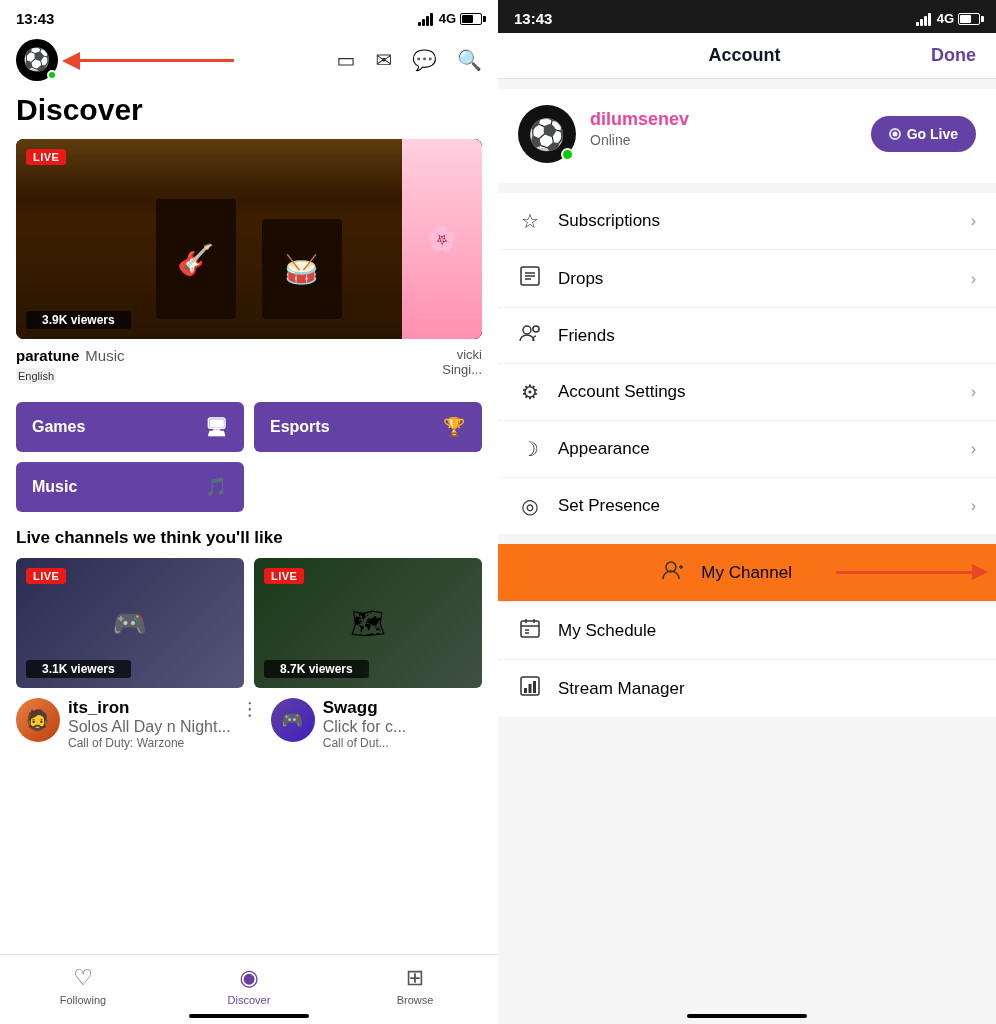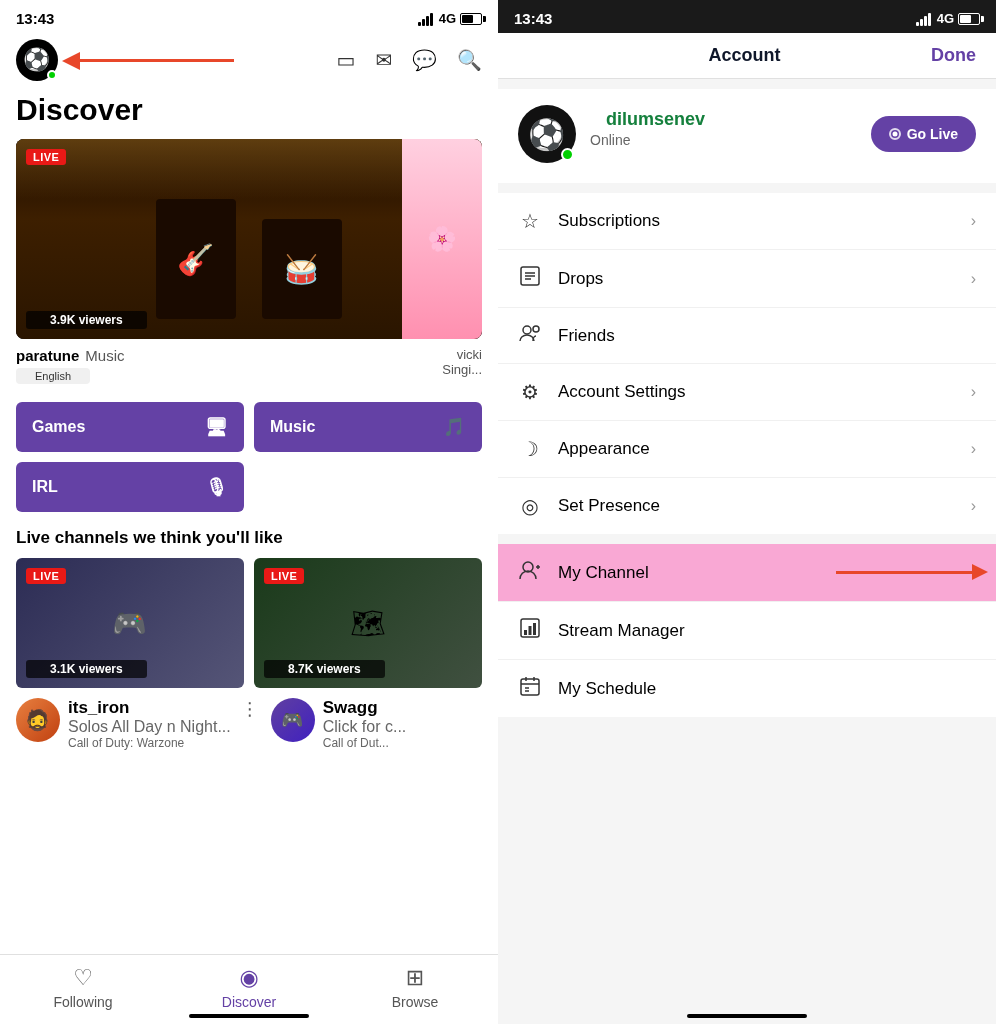--- a/index.html
+++ b/index.html
@@ -174,21 +174,21 @@
     }
 
     .viewer-count {
       position: absolute;
       bottom: 10px;
       left: 10px;
       background: rgba(0,0,0,0.7);
       color: #fff;
       font-size: 12px;
       font-weight: 600;
-      padding: 2px 24px;
+      padding: 2px 16px;
       border-radius: 3px;
     }
 
     .viewer-count-right {
       position: absolute;
       bottom: 10px;
       right: 0;
       background: rgba(0,0,0,0.7);
       color: #fff;
       font-size: 12px;
@@ -219,21 +219,21 @@
       gap: 40px;
     }
 
     .channel-name-row { display: flex; align-items: center; gap: 6px; }
     .channel-name { font-size: 15px; font-weight: 700; color: #000; }
     .channel-game { font-size: 15px; color: #555; }
     .channel-lang-badge {
       background: #f0f0f0;
       border-radius: 4px;
       font-size: 11px;
-      padding: 2px 19px;
+      padding: 2px 2px;
       color: #333;
       font-weight: 500;
       display: inline-block;
       margin-top: 4px;
     }
     .channel-right { text-align: right; color: #555; font-size: 13px; }
 
     
     .category-grid {
       display: grid;
@@ -363,21 +363,21 @@
       flex: 1;
       display: flex;
       flex-direction: column;
       align-items: center;
       gap: 3px;
       cursor: pointer;
     }
 
     .tab-icon { font-size: 22px; color: #555; }
     .tab-icon.active { color: #6441a5; }
-    .tab-label { font-size: 14px; color: #555; }
+    .tab-label { font-size: 11px; color: #555; }
     .tab-label.active { color: #6441a5; }
 
     .home-indicator-left {
       position: absolute;
       bottom: 6px;
       left: 50%;
       transform: translateX(-50%);
       width: 120px;
       height: 4px;
       background: #000;
@@ -467,21 +467,21 @@
       height: 13px;
       background: #00d000;
       border-radius: 50%;
       position: absolute;
       bottom: 2px;
       right: 2px;
       border: 2px solid #fff;
     }
 
     .profile-info { margin-top: 4px; }
-    .profile-username { font-size: 18px; font-weight: 700; color: #15803d; margin-bottom: 2px; margin-left: 16px; }
+    .profile-username { font-size: 18px; font-weight: 700; color: #ec4899; margin-bottom: 2px; }
     .profile-status { font-size: 14px; color: #666; }
 
     .go-live-btn {
       background: #6441a5;
       color: #fff;
       border: none;
       border-radius: 20px;
       padding: 10px 18px;
       font-size: 14px;
       font-weight: 700;
@@ -551,26 +551,27 @@
 
     .menu-chevron {
       color: #999;
       font-size: 16px;
     }
 
     
     .my-channel-row {
       display: flex;
       align-items: center;
-      justify-content: space-between;
+      justify-content: flex-end;
       padding: 16px 20px;
       border-bottom: 1px solid #f0f0f0;
       cursor: pointer;
-      background: #f9a8d4;
-      position: relative;
+      background: #f97316;
+      position: relative;
+      gap: 28px;
     }
 
     .red-arrow-right {
       display: flex;
       align-items: center;
       margin-left: 16px;
     }
 
     .red-arrow-line {
       width: 140px;
@@ -720,26 +721,26 @@
       <div>Singi...</div>
     </div>
   </div>
 
   <div class="category-grid">
     <button class="cat-btn">
       <span>Games</span>
       <span class="cat-icon">🖥</span>
     </button>
     <button class="cat-btn">
+      <span>Esports</span>
+      <span class="cat-icon">🏆</span>
+    </button>
+    <button class="cat-btn">
       <span>Music</span>
       <span class="cat-icon">🎵</span>
-    </button>
-    <button class="cat-btn">
-      <span>IRL</span>
-      <span class="cat-icon">🎙</span>
     </button>
   </div>
 
   <div class="section-title">Live channels we think you'll like</div>
 
   <div class="live-channels-grid">
     <div class="live-channel-card">
       <div class="live-channel-bg-1">
         <div style="width:100%;height:100%;background:linear-gradient(135deg,#2c2c54,#555577);display:flex;align-items:center;justify-content:center;font-size:28px;">🎮</div>
       </div>
@@ -909,49 +910,49 @@
             <circle cx="9" cy="7" r="5" stroke="#333" stroke-width="1.5" fill="none"></circle>
             <path d="M1 19c0-4.418 3.582-8 8-8s8 3.582 8 8" stroke="#333" stroke-width="1.5" fill="none"></path>
             <line x1="17" y1="7" x2="21" y2="7" stroke="#333" stroke-width="1.5"></line>
             <line x1="19" y1="5" x2="19" y2="9" stroke="#333" stroke-width="1.5"></line>
           </svg>
         </span>
         <span class="menu-item-label">My Channel</span>
       </div>
       <div class="red-arrow-right">
         <div class="red-arrow-line"></div>
-      </div>
-    </div>
-
-    <div class="menu-item">
-      <div class="menu-item-left">
-        <span class="menu-item-icon">
-          <svg width="20" height="20" viewBox="0 0 20 20" fill="none">
-            <rect x="1" y="1" width="18" height="18" rx="2" stroke="#333" stroke-width="1.5" fill="none"></rect>
-            <rect x="4" y="12" width="3" height="5" fill="#333"></rect>
-            <rect x="8.5" y="8" width="3" height="9" fill="#333"></rect>
-            <rect x="13" y="5" width="3" height="12" fill="#333"></rect>
-          </svg>
-        </span>
-        <span class="menu-item-label">Stream Manager</span>
       </div>
     </div>
 
     <div class="menu-item">
       <div class="menu-item-left">
         <span class="menu-item-icon">
           <svg width="20" height="20" viewBox="0 0 20 20" fill="none">
             <rect x="1" y="3" width="18" height="16" rx="2" stroke="#333" stroke-width="1.5" fill="none"></rect>
             <line x1="1" y1="8" x2="19" y2="8" stroke="#333" stroke-width="1.5"></line>
             <line x1="6" y1="1" x2="6" y2="5" stroke="#333" stroke-width="1.5"></line>
             <line x1="14" y1="1" x2="14" y2="5" stroke="#333" stroke-width="1.5"></line>
             <line x1="5" y1="12" x2="9" y2="12" stroke="#333" stroke-width="1.5"></line>
             <line x1="5" y1="15" x2="9" y2="15" stroke="#333" stroke-width="1.5"></line>
           </svg>
         </span>
         <span class="menu-item-label">My Schedule</span>
       </div>
     </div>
+
+    <div class="menu-item">
+      <div class="menu-item-left">
+        <span class="menu-item-icon">
+          <svg width="20" height="20" viewBox="0 0 20 20" fill="none">
+            <rect x="1" y="1" width="18" height="18" rx="2" stroke="#333" stroke-width="1.5" fill="none"></rect>
+            <rect x="4" y="12" width="3" height="5" fill="#333"></rect>
+            <rect x="8.5" y="8" width="3" height="9" fill="#333"></rect>
+            <rect x="13" y="5" width="3" height="12" fill="#333"></rect>
+          </svg>
+        </span>
+        <span class="menu-item-label">Stream Manager</span>
+      </div>
+    </div>
   </div>
 
   <div class="bottom-spacer"></div>
   <div class="home-indicator-right"></div>
 </div>
 
 </body></html>

